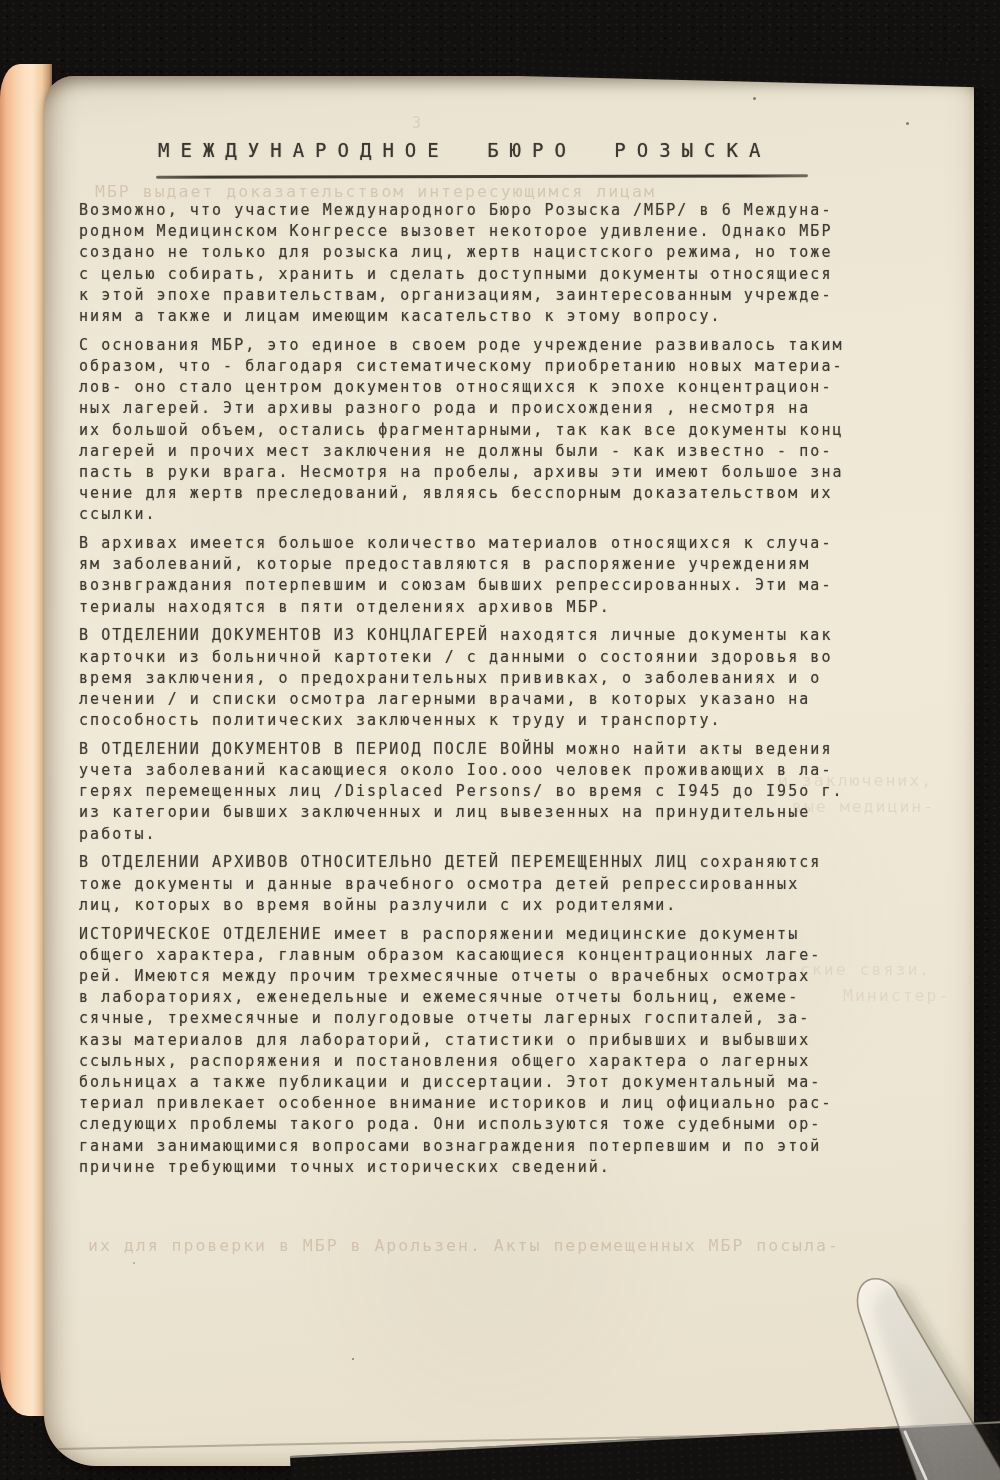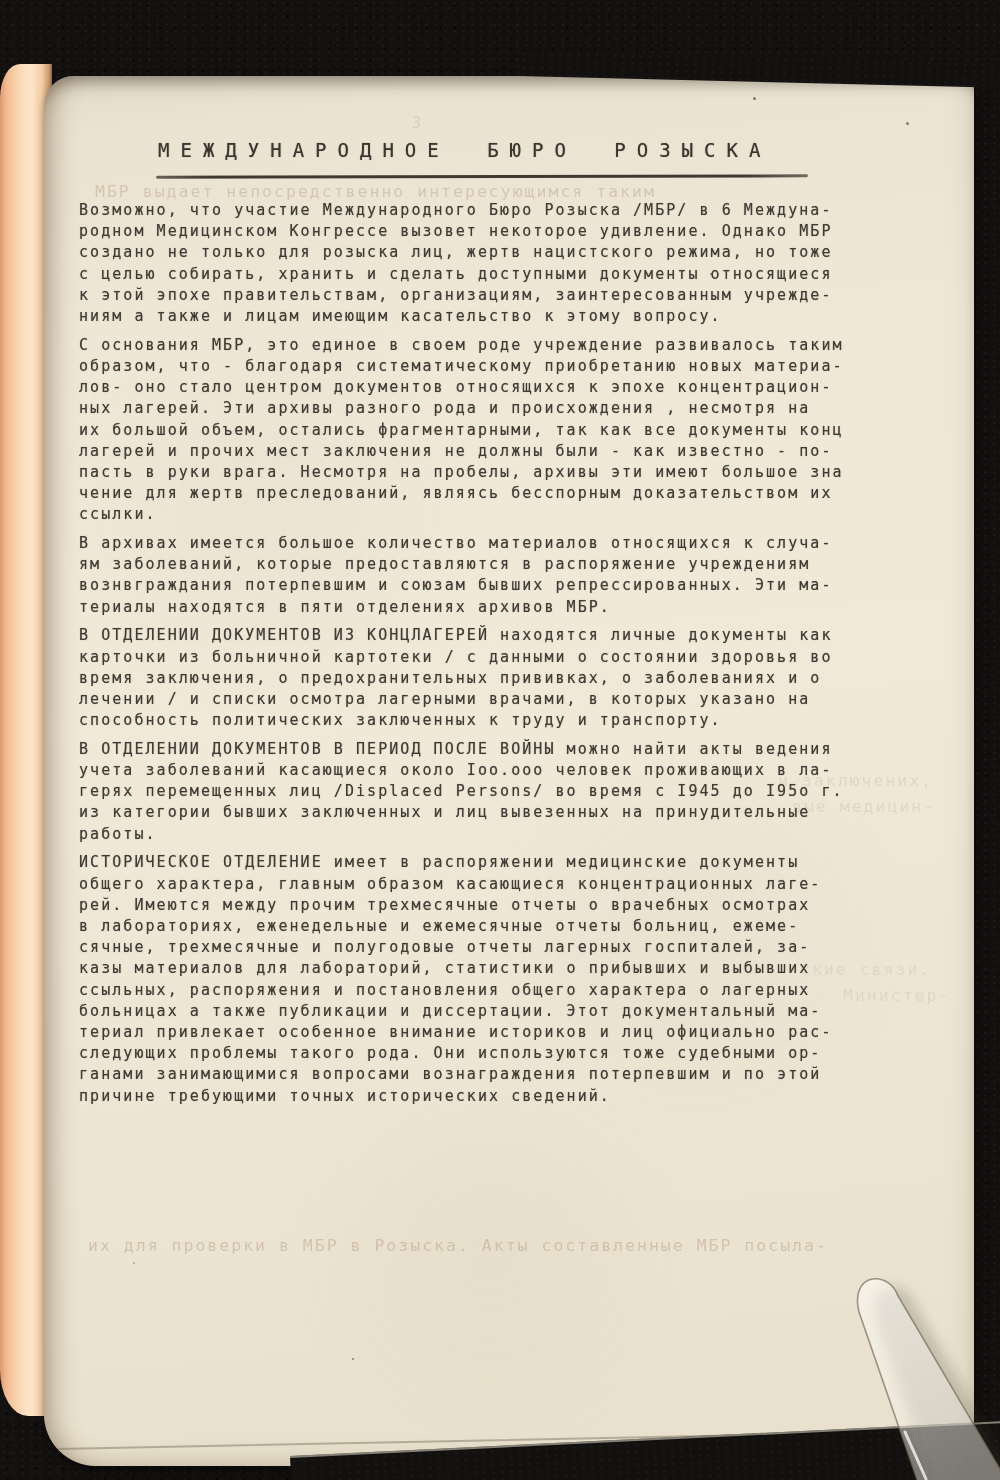--- a/index.html
+++ b/index.html
@@ -88,26 +88,26 @@
 
   <div class="page">
     <div class="page-texture"></div>
   </div>
 
   <div class="ghost" style="left:412px;top:114px;opacity:0.22;font-size:15px;">3</div>
 
   <div class="doc-title">МЕЖДУНАРОДНОЕ БЮРО РОЗЫСКА</div>
   <div class="title-rule"></div>
 
-  <div class="ghost" style="left:95px;top:182px;opacity:0.30;">МБР выдает непосредственно интересующимся таким</div>
+  <div class="ghost" style="left:95px;top:182px;opacity:0.30;">МБР выдает доказательством интересующимся лицам</div>
   <div class="ghost" style="left:778px;top:771px;opacity:0.17;">и заключених,</div>
   <div class="ghost" style="left:792px;top:797px;opacity:0.16;">вые медицин-</div>
   <div class="ghost" style="left:800px;top:960px;opacity:0.15;">ские связи.</div>
   <div class="ghost" style="left:843px;top:986px;opacity:0.15;">Министер-</div>
-  <div class="ghost" style="left:88px;top:1236px;opacity:0.33;">их для проверки в МБР в Розыска. Акты составленные МБР посыла-</div>
+  <div class="ghost" style="left:88px;top:1236px;opacity:0.33;">их для проверки в МБР в Арользен. Акты перемещенных МБР посыла-</div>
 
   <div class="body-text">
     <p>Возможно, что участие Международного Бюро Розыска /МБР/ в 6 Междуна-
 родном Медицинском Конгрессе вызовет некоторое удивление. Однако МБР
 создано не только для розыска лиц, жертв нацистского режима, но тоже
 с целью собирать, хранить и сделать доступными документы относящиеся
 к этой эпохе правительствам, организациям, заинтересованным учрежде-
 ниям а также и лицам имеющим касательство к этому вопросу.</p>
     <p>С основания МБР, это единое в своем роде учреждение развивалось таким
 образом, что - благодаря систематическому приобретанию новых материа-
@@ -125,20 +125,23 @@
     <p>В ОТДЕЛЕНИИ ДОКУМЕНТОВ ИЗ КОНЦЛАГЕРЕЙ находятся личные документы как
 карточки из больничной картотеки / с данными о состоянии здоровья во
 время заключения, о предохранительных прививках, о заболеваниях и о
 лечении / и списки осмотра лагерными врачами, в которых указано на
 способность политических заключенных к труду и транспорту.</p>
     <p>В ОТДЕЛЕНИИ ДОКУМЕНТОВ В ПЕРИОД ПОСЛЕ ВОЙНЫ можно найти акты ведения
 учета заболеваний касающиеся около Iоо.ооо человек проживающих в ла-
 герях перемещенных лиц /Displaced Persons/ во время с I945 до I95о г.
 из категории бывших заключенных и лиц вывезенных на принудительные
 работы.</p>
+    <p>В ОТДЕЛЕНИИ АРХИВОВ ОТНОСИТЕЛЬНО ДЕТЕЙ ПЕРЕМЕЩЕННЫХ ЛИЦ сохраняются
+тоже документы и данные врачебного осмотра детей репрессированных
+лиц, которых во время войны разлучили с их родителями.</p>
     <p>ИСТОРИЧЕСКОЕ ОТДЕЛЕНИЕ имеет в распоряжении медицинские документы
 общего характера, главным образом касающиеся концентрационных лаге-
 рей. Имеются между прочим трехмесячные отчеты о врачебных осмотрах
 в лабораториях, еженедельные и ежемесячные отчеты больниц, ежеме-
 сячные, трехмесячные и полугодовые отчеты лагерных госпиталей, за-
 казы материалов для лабораторий, статистики о прибывших и выбывших
 ссыльных, распоряжения и постановления общего характера о лагерных
 больницах а также публикации и диссертации. Этот документальный ма-
 териал привлекает особенное внимание историков и лиц официально рас-
 следующих проблемы такого рода. Они используются тоже судебными ор-

